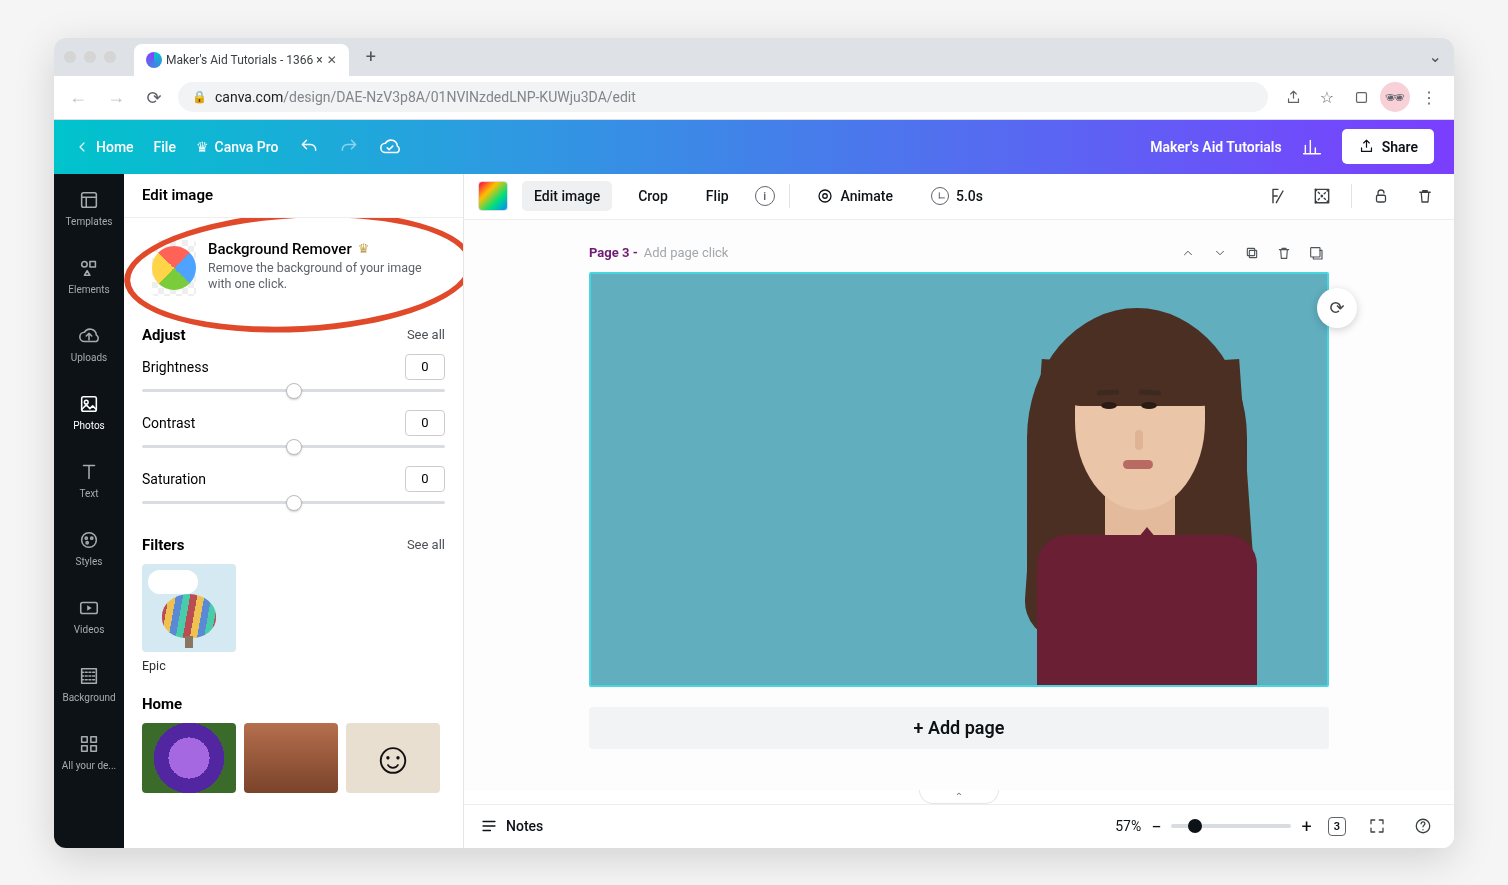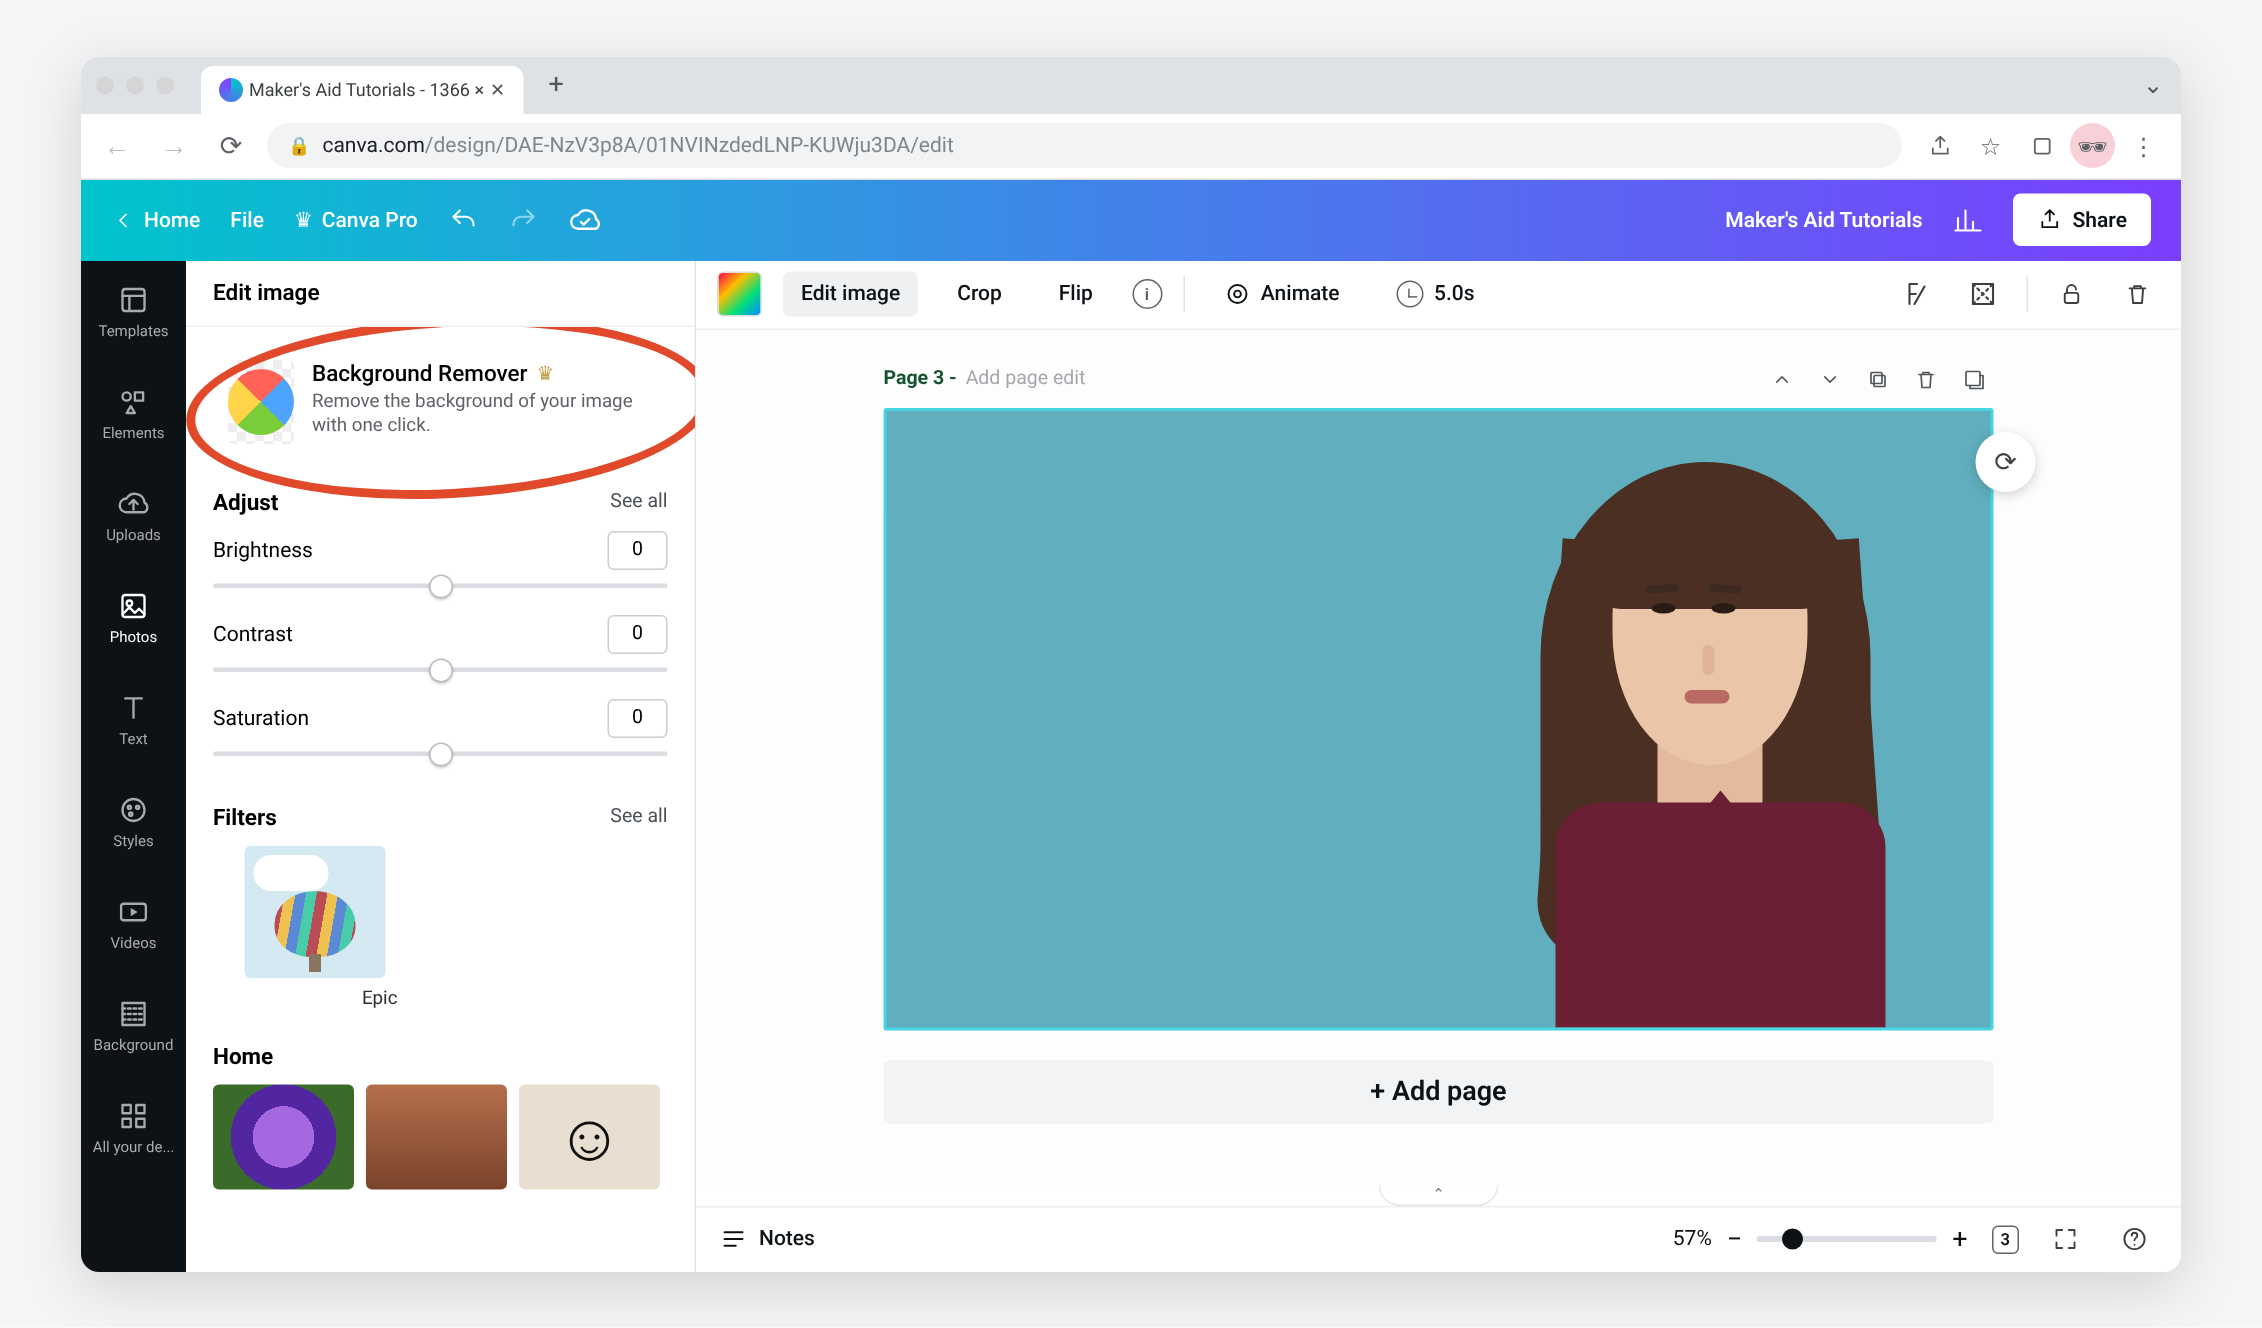--- a/index.html
+++ b/index.html
@@ -56,21 +56,21 @@
 
 .sec-head{display:flex;justify-content:space-between;align-items:center;margin:22px 0 10px;}
 .sec-head .st{font-size:15px;font-weight:700;}
 .sec-head .sa{font-size:13px;color:#4b5057;}
 .adj-row{display:flex;justify-content:space-between;align-items:center;font-size:14px;margin-top:6px;}
 .adj-row input.num{width:40px;height:26px;text-align:center;border:1px solid #ccc;border-radius:4px;font-size:13px;}
 .slider{width:100%;height:22px;display:flex;align-items:center;margin-bottom:8px;}
 .slider .track{flex:1;height:3px;background:#d9dce0;border-radius:2px;position:relative;}
 .slider .knob{position:absolute;left:50%;top:50%;transform:translate(-50%,-50%);width:16px;height:16px;border-radius:50%;background:#fff;border:1px solid #bbb;box-shadow:0 1px 2px rgba(0,0,0,.2);}
 .filter-grid{display:flex;gap:8px;margin-top:4px;}
-.filter-item{width:102px;text-align:right;margin-left:21px;}
+.filter-item{width:102px;text-align:left;}
 .filter-thumb{width:94px;height:88px;border-radius:4px;background:#bfe0ef;position:relative;overflow:hidden;}
 .filter-thumb.epc{filter:saturate(.6) brightness(1.05);}
 .filter-thumb.fes{filter:saturate(1.4);}
 .filter-thumb.sum{filter:sepia(.4) saturate(1.3) hue-rotate(-10deg) brightness(1.1);}
 .balloon{position:absolute;bottom:14px;left:50%;transform:translateX(-50%);width:54px;height:44px;border-radius:50% 50% 45% 45%;background:repeating-linear-gradient(100deg,#e63946 0 7px,#ffb703 7px 14px,#3a86ff 14px 21px,#06d6a0 21px 28px);}
 .balloon::after{content:"";position:absolute;bottom:-10px;left:50%;transform:translateX(-50%);width:8px;height:12px;background:#8d6e4c;}
 .cloud{position:absolute;top:6px;left:6px;width:50px;height:24px;background:#fff;border-radius:20px;opacity:.85;}
 .filter-item span{font-size:12.5px;display:block;margin-top:6px;color:#2d2f31;}
 .tool-grid{display:flex;gap:8px;margin-top:4px;}
 .tool-thumb{width:94px;height:70px;border-radius:4px;background:#ccc;}
@@ -86,21 +86,21 @@
 .pill.active{background:#eef0f2;}
 .pill.icn{display:flex;align-items:center;gap:7px;}
 .ic-round{width:20px;height:20px;border:1.5px solid #60646a;border-radius:50%;display:flex;align-items:center;justify-content:center;font-size:11px;color:#60646a;font-weight:600;}
 .clock{width:18px;height:18px;border:1.5px solid #60646a;border-radius:50%;position:relative;}
 .clock::after{content:"";position:absolute;left:50%;top:50%;width:5px;height:5px;border-left:1.5px solid #60646a;border-bottom:1.5px solid #60646a;transform:translate(-20%,-60%);}
 .ctx-bar .sp{flex:1;}
 .ibtn{width:30px;height:30px;display:flex;align-items:center;justify-content:center;color:#3d4043;}
 
 .stage{flex:1;background:#fdfdfd;overflow:auto;display:flex;flex-direction:column;align-items:center;padding:20px 24px;}
 .page-head{width:740px;display:flex;align-items:center;gap:6px;font-size:13px;color:#50555a;margin-bottom:6px;position:relative;}
-.page-head .pt{font-weight:700;color:#14532d;}
+.page-head .pt{font-weight:700;color:#701a75;}
 .page-head .ph{color:#a3a7ab;}
 .page-head .phsp{flex:1;}
 .page-head .pi{width:26px;height:26px;display:flex;align-items:center;justify-content:center;color:#50555a;}
 .cvs{width:740px;height:415px;background:#60aebe;border:2px solid #47d6e1;position:relative;overflow:hidden;border-radius:2px;}
 .rot-btn{position:absolute;right:-28px;top:16px;width:40px;height:40px;border-radius:50%;background:#fff;box-shadow:0 2px 8px rgba(0,0,0,.18);display:flex;align-items:center;justify-content:center;color:#444;font-size:18px;}
 .cvs-wrap{position:relative;}
 .addpg{width:740px;height:42px;background:#f2f3f4;border-radius:4px;display:flex;align-items:center;justify-content:center;font-size:18px;font-weight:600;color:#0d1216;margin-top:20px;}
 
 .footer{height:44px;border-top:1px solid #eee;display:flex;align-items:center;padding:0 16px;font-size:14px;color:#0d1216;gap:16px;}
 .footer .notes{display:flex;align-items:center;gap:8px;font-weight:500;}
@@ -408,21 +408,21 @@
         <div class="ibtn">
             <svg viewBox="0 0 24 24" width="18" height="18">
               <path d="M5 7h14M9 7V5h6v2M7 7l1 13h8l1-13"></path>
             </svg>
           </div>
       </div>
 
       <div class="stage">
         <div class="page-head">
           <span class="pt">Page 3 -</span>
-          <span class="ph">Add page edit</span>
+          <span class="ph">Add page click</span>
           <span class="phsp"></span>
           <span class="pi">
               <svg viewBox="0 0 24 24" width="14" height="14">
                 <path d="M6 15l6-6 6 6"></path>
               </svg>
             </span>
           <span class="pi">
               <svg viewBox="0 0 24 24" width="14" height="14">
                 <path d="M6 9l6 6 6-6"></path>
               </svg>

